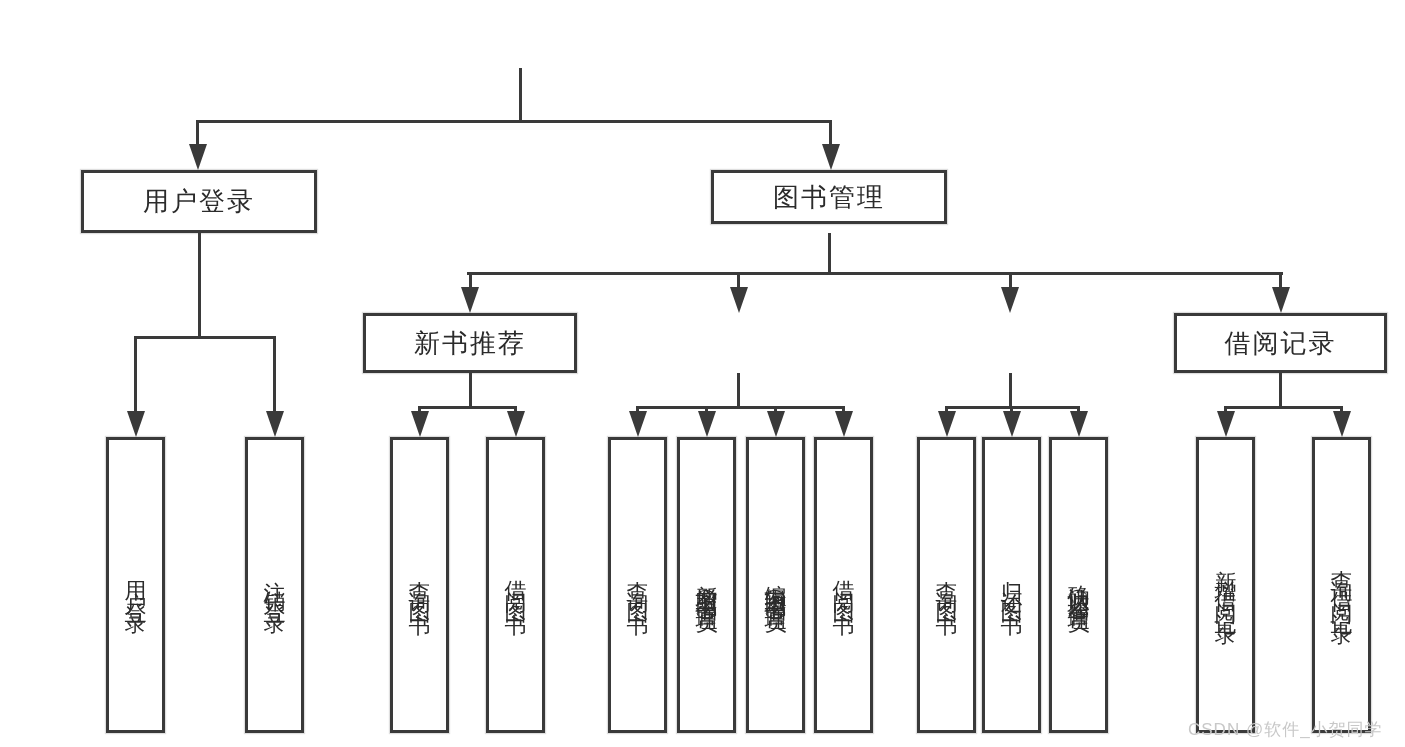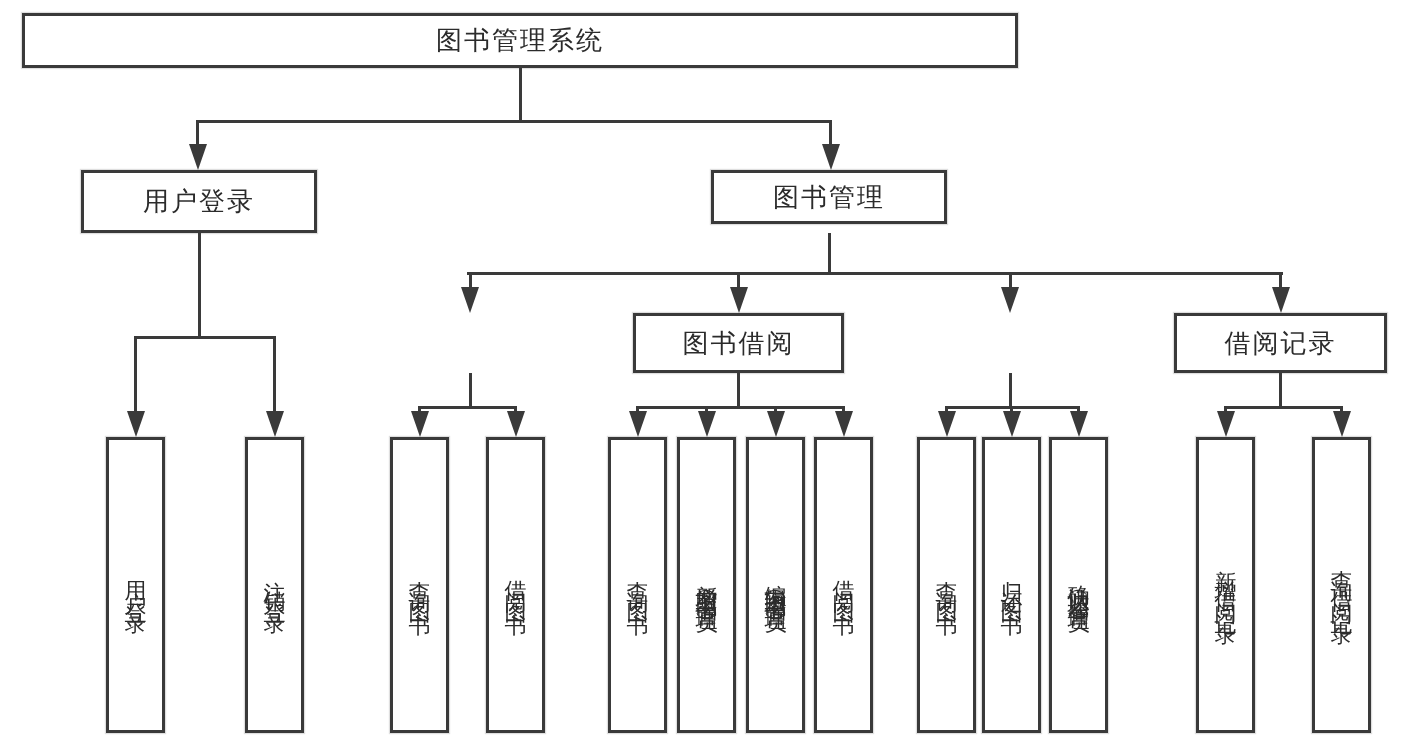--- a/index.html
+++ b/index.html
@@ -28,23 +28,20 @@
   .watermark {
     position:absolute; left:1188px; top:718px; color:#c8c8c8;
     font-size:17px; letter-spacing:1px; white-space:nowrap; z-index:5;
   }
 </style>
 </head>
 <body>
 
 <div class="canvas">
 
-  <div class="box hbox" style="left:22px;top:13px;width:996px;height:55px">
-    <span>图书管理系统</span>
-  </div>
 
   <div class="vline" style="left:519px;top:68px;height:52px"></div>
   <div class="hline" style="left:196px;top:120px;width:636px"></div>
   <div class="vline" style="left:196px;top:120px;height:26px"></div>
   <div class="arrow" style="left:189px;top:144px"></div>
   <div class="vline" style="left:829px;top:120px;height:26px"></div>
   <div class="arrow" style="left:822px;top:144px"></div>
 
   <div class="box hbox" style="left:81px;top:170px;width:236px;height:63px">
     <span>用户登录</span>
@@ -64,22 +61,22 @@
   <div class="hline" style="left:467px;top:272px;width:816px"></div>
   <div class="vline" style="left:469px;top:272px;height:15px"></div>
   <div class="arrow" style="left:461px;top:287px"></div>
   <div class="vline" style="left:737px;top:272px;height:15px"></div>
   <div class="arrow" style="left:730px;top:287px"></div>
   <div class="vline" style="left:1009px;top:272px;height:15px"></div>
   <div class="arrow" style="left:1001px;top:287px"></div>
   <div class="vline" style="left:1279px;top:272px;height:15px"></div>
   <div class="arrow" style="left:1272px;top:287px"></div>
 
-  <div class="box hbox" style="left:633px;top:313px;width:211px;height:60px">
-    <span>图书借阅</span>
+  <div class="box hbox" style="left:363px;top:313px;width:214px;height:60px">
+    <span>新书推荐</span>
   </div>
   <div class="box hbox" style="left:1174px;top:313px;width:213px;height:60px">
     <span>借阅记录</span>
   </div>
 
   <div class="vline" style="left:469px;top:373px;height:33px"></div>
   <div class="hline" style="left:418px;top:406px;width:99px"></div>
   <div class="vline" style="left:418px;top:406px;height:7px"></div>
   <div class="arrow" style="left:411px;top:411px"></div>
   <div class="vline" style="left:514px;top:406px;height:7px"></div>
@@ -149,14 +146,15 @@
     <span>确认归还（管理员）</span>
   </div>
 
   <div class="box vbox" style="left:1196px;top:437px;width:59px;height:296px">
     <span>新增借阅记录</span>
   </div>
   <div class="box vbox" style="left:1312px;top:437px;width:59px;height:296px">
     <span>查询借阅记录</span>
   </div>
 
+  <div class="watermark">CSDN @软件_小贺同学</div>
 
 </div>
 
 </body></html>

